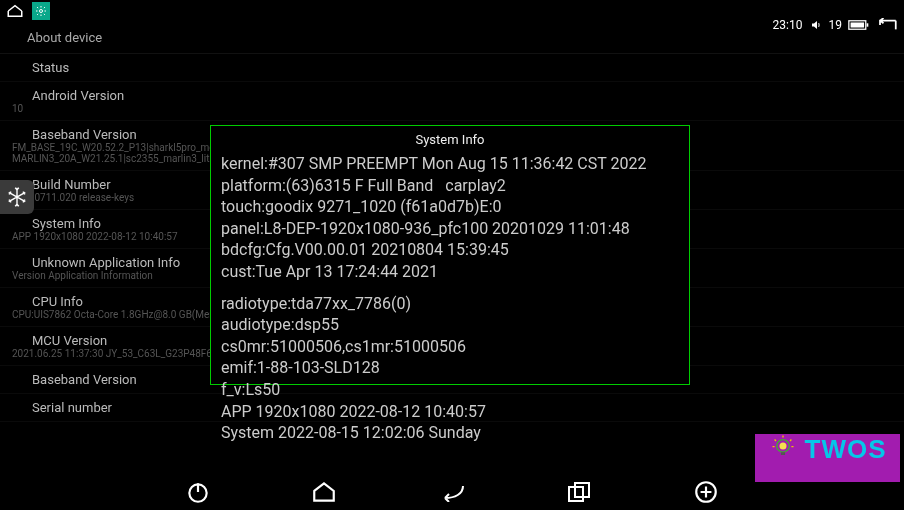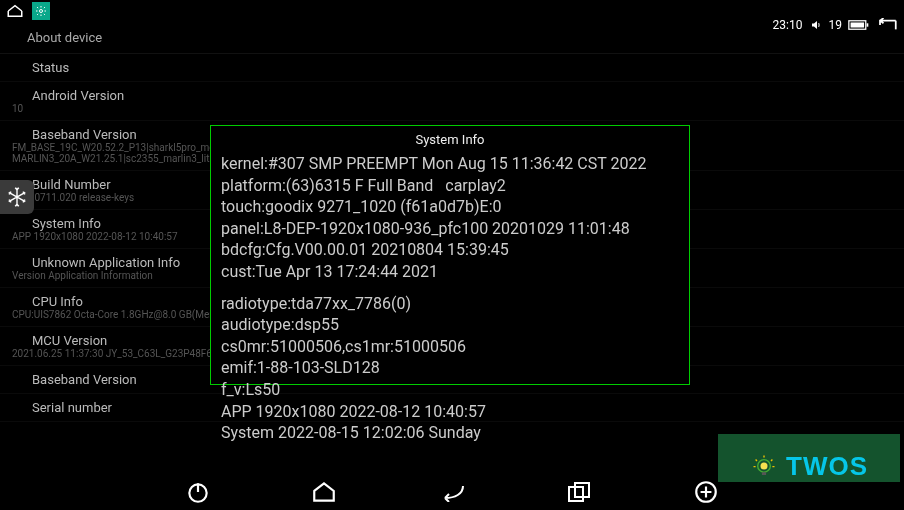--- a/index.html
+++ b/index.html
@@ -81,23 +81,23 @@
   padding: 6px 10px;
   color: #ddd;
 }
 .dialog-title { text-align: center; font-size: 13px; color: #eee; margin-bottom: 6px; }
 .dialog-body { font-size: 16px; line-height: 1.35; white-space: pre-wrap; color: #ccc; }
 
 
 .twos {
   position: absolute;
   right: 4px; bottom: 28px;
-  width: 182px; height: 48px;
-  background: #14532d;
-  display: flex; align-items: flex-end; justify-content: center;
+  width: 145px; height: 48px;
+  background: #a21caf;
+  display: flex; align-items: flex-start; justify-content: center;
   gap: 8px;
   z-index: 20;
 }
 .twos-bulb { width: 28px; height: 28px; }
 .twos-text { color: #06c6e8; font-weight: 700; font-size: 26px; letter-spacing: 1px; font-family: Arial, sans-serif; }
 
 
 .navbar {
   position: absolute;
   left: 0; right: 0; bottom: 0;

